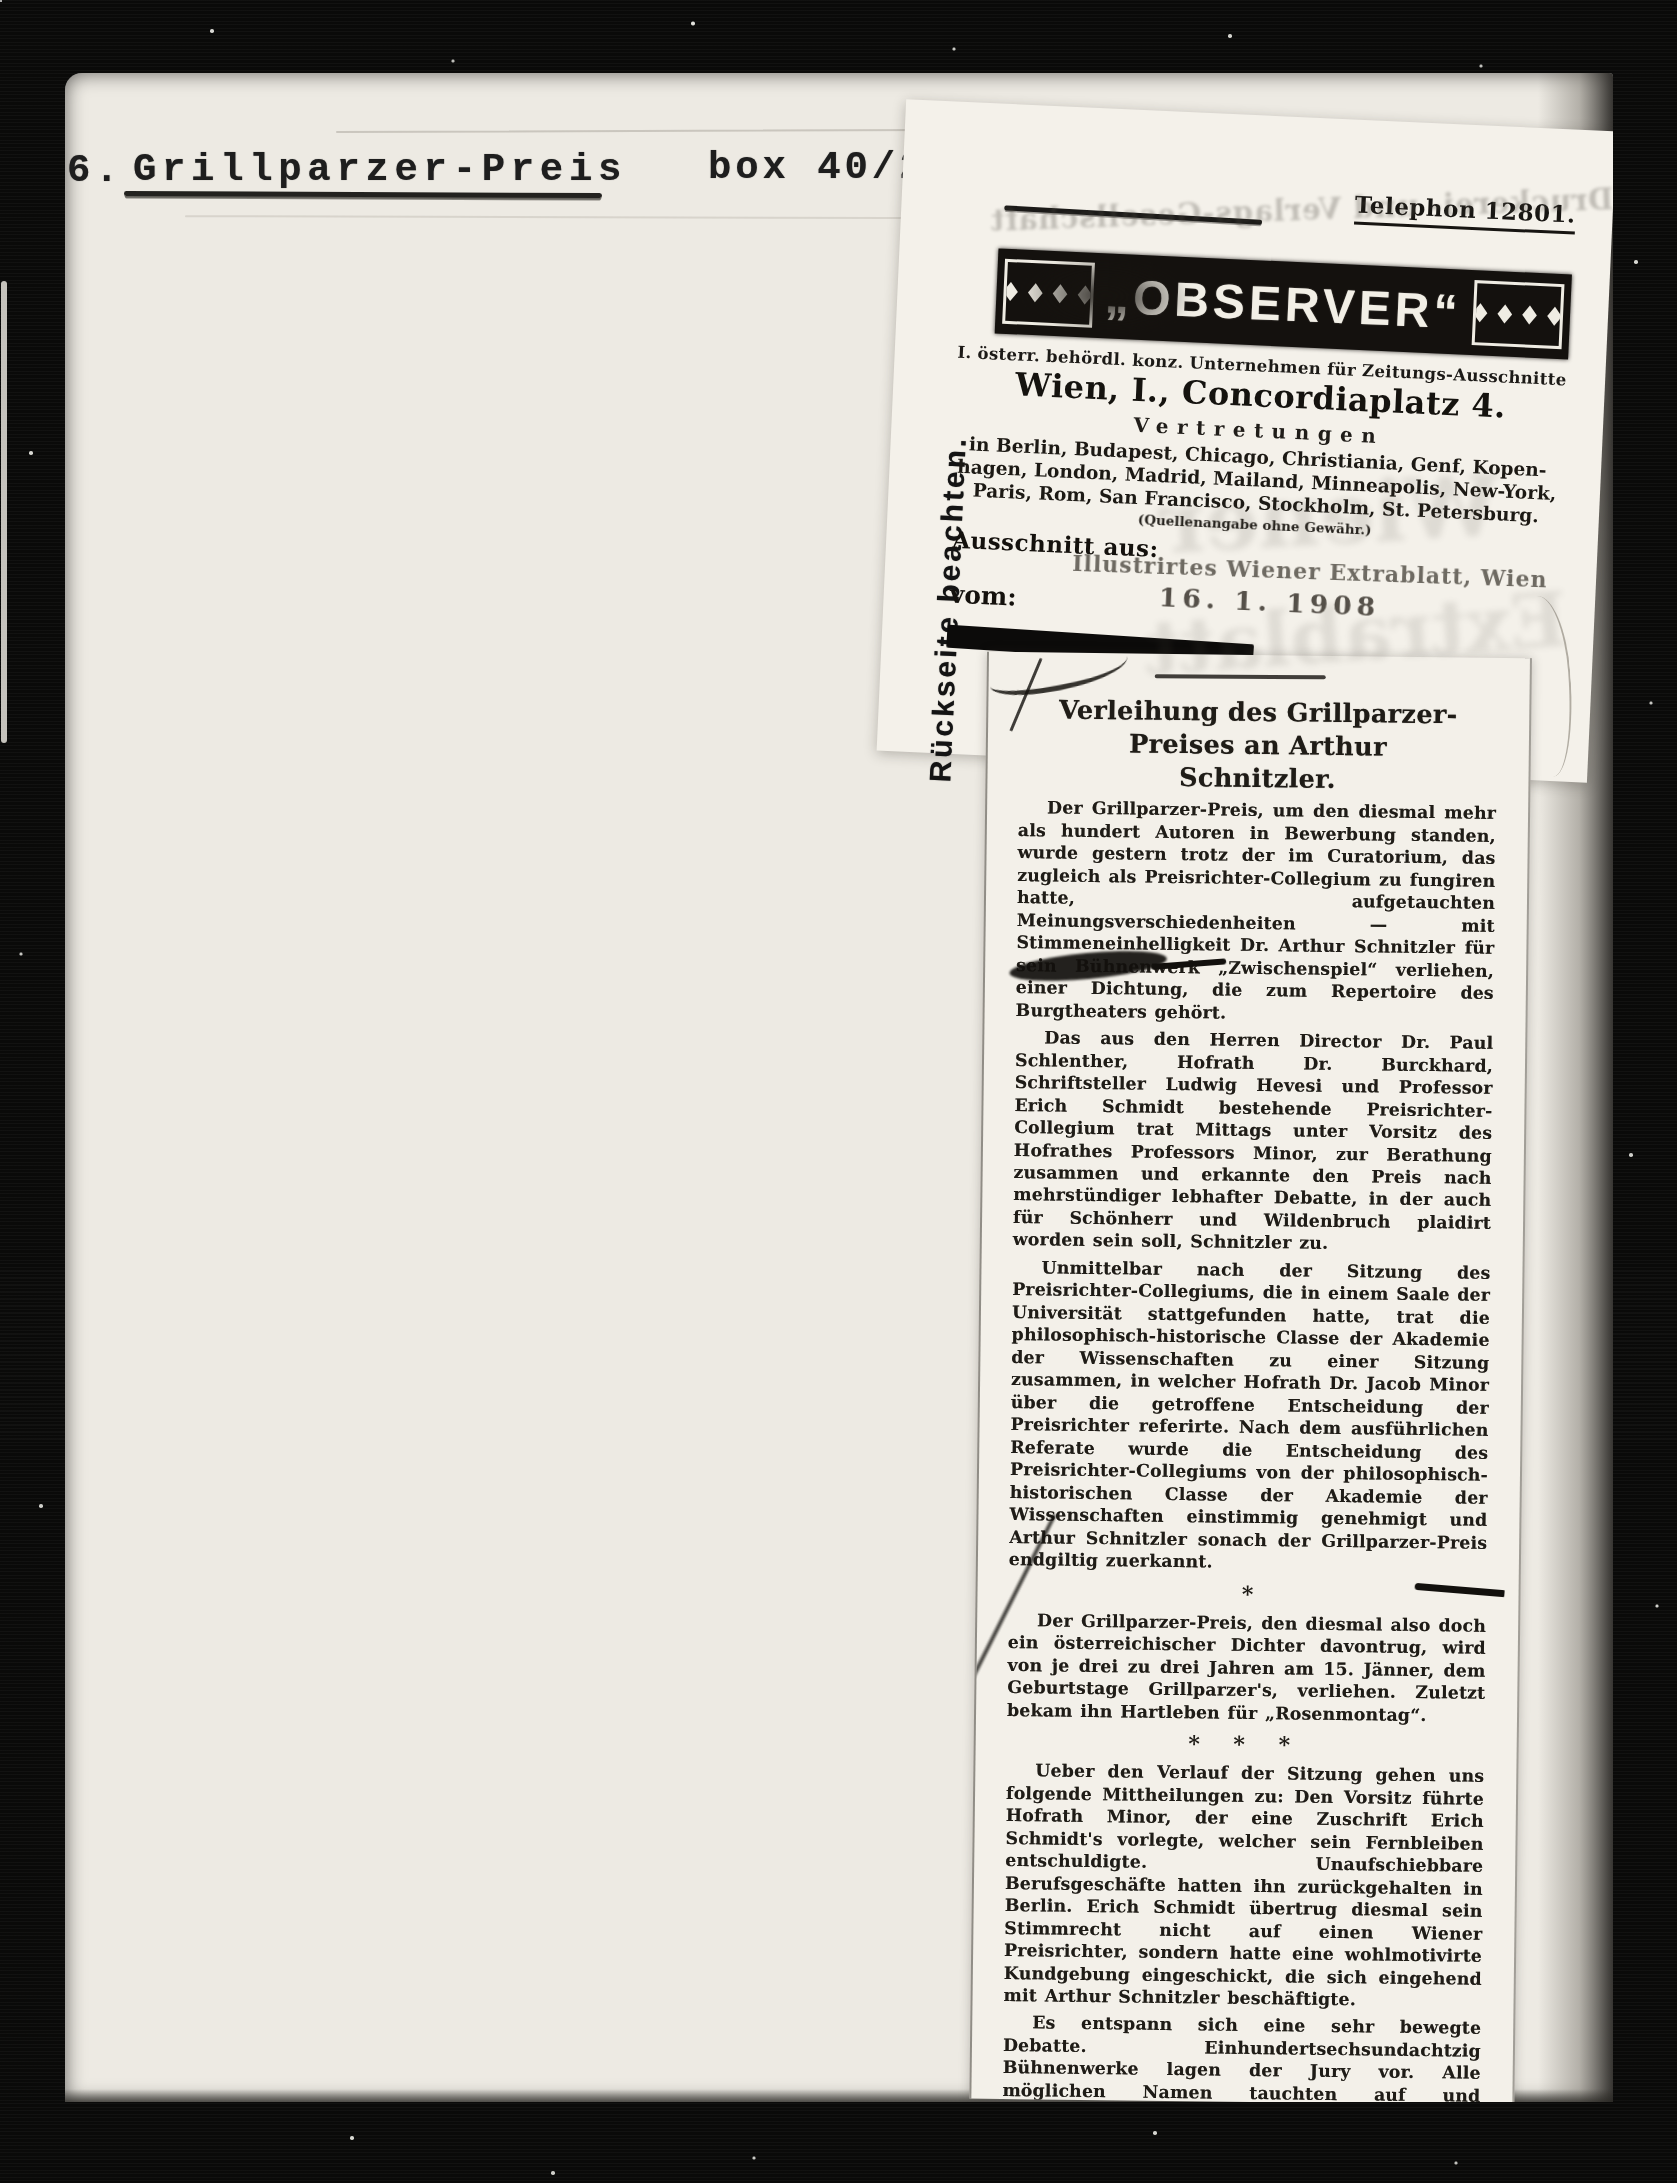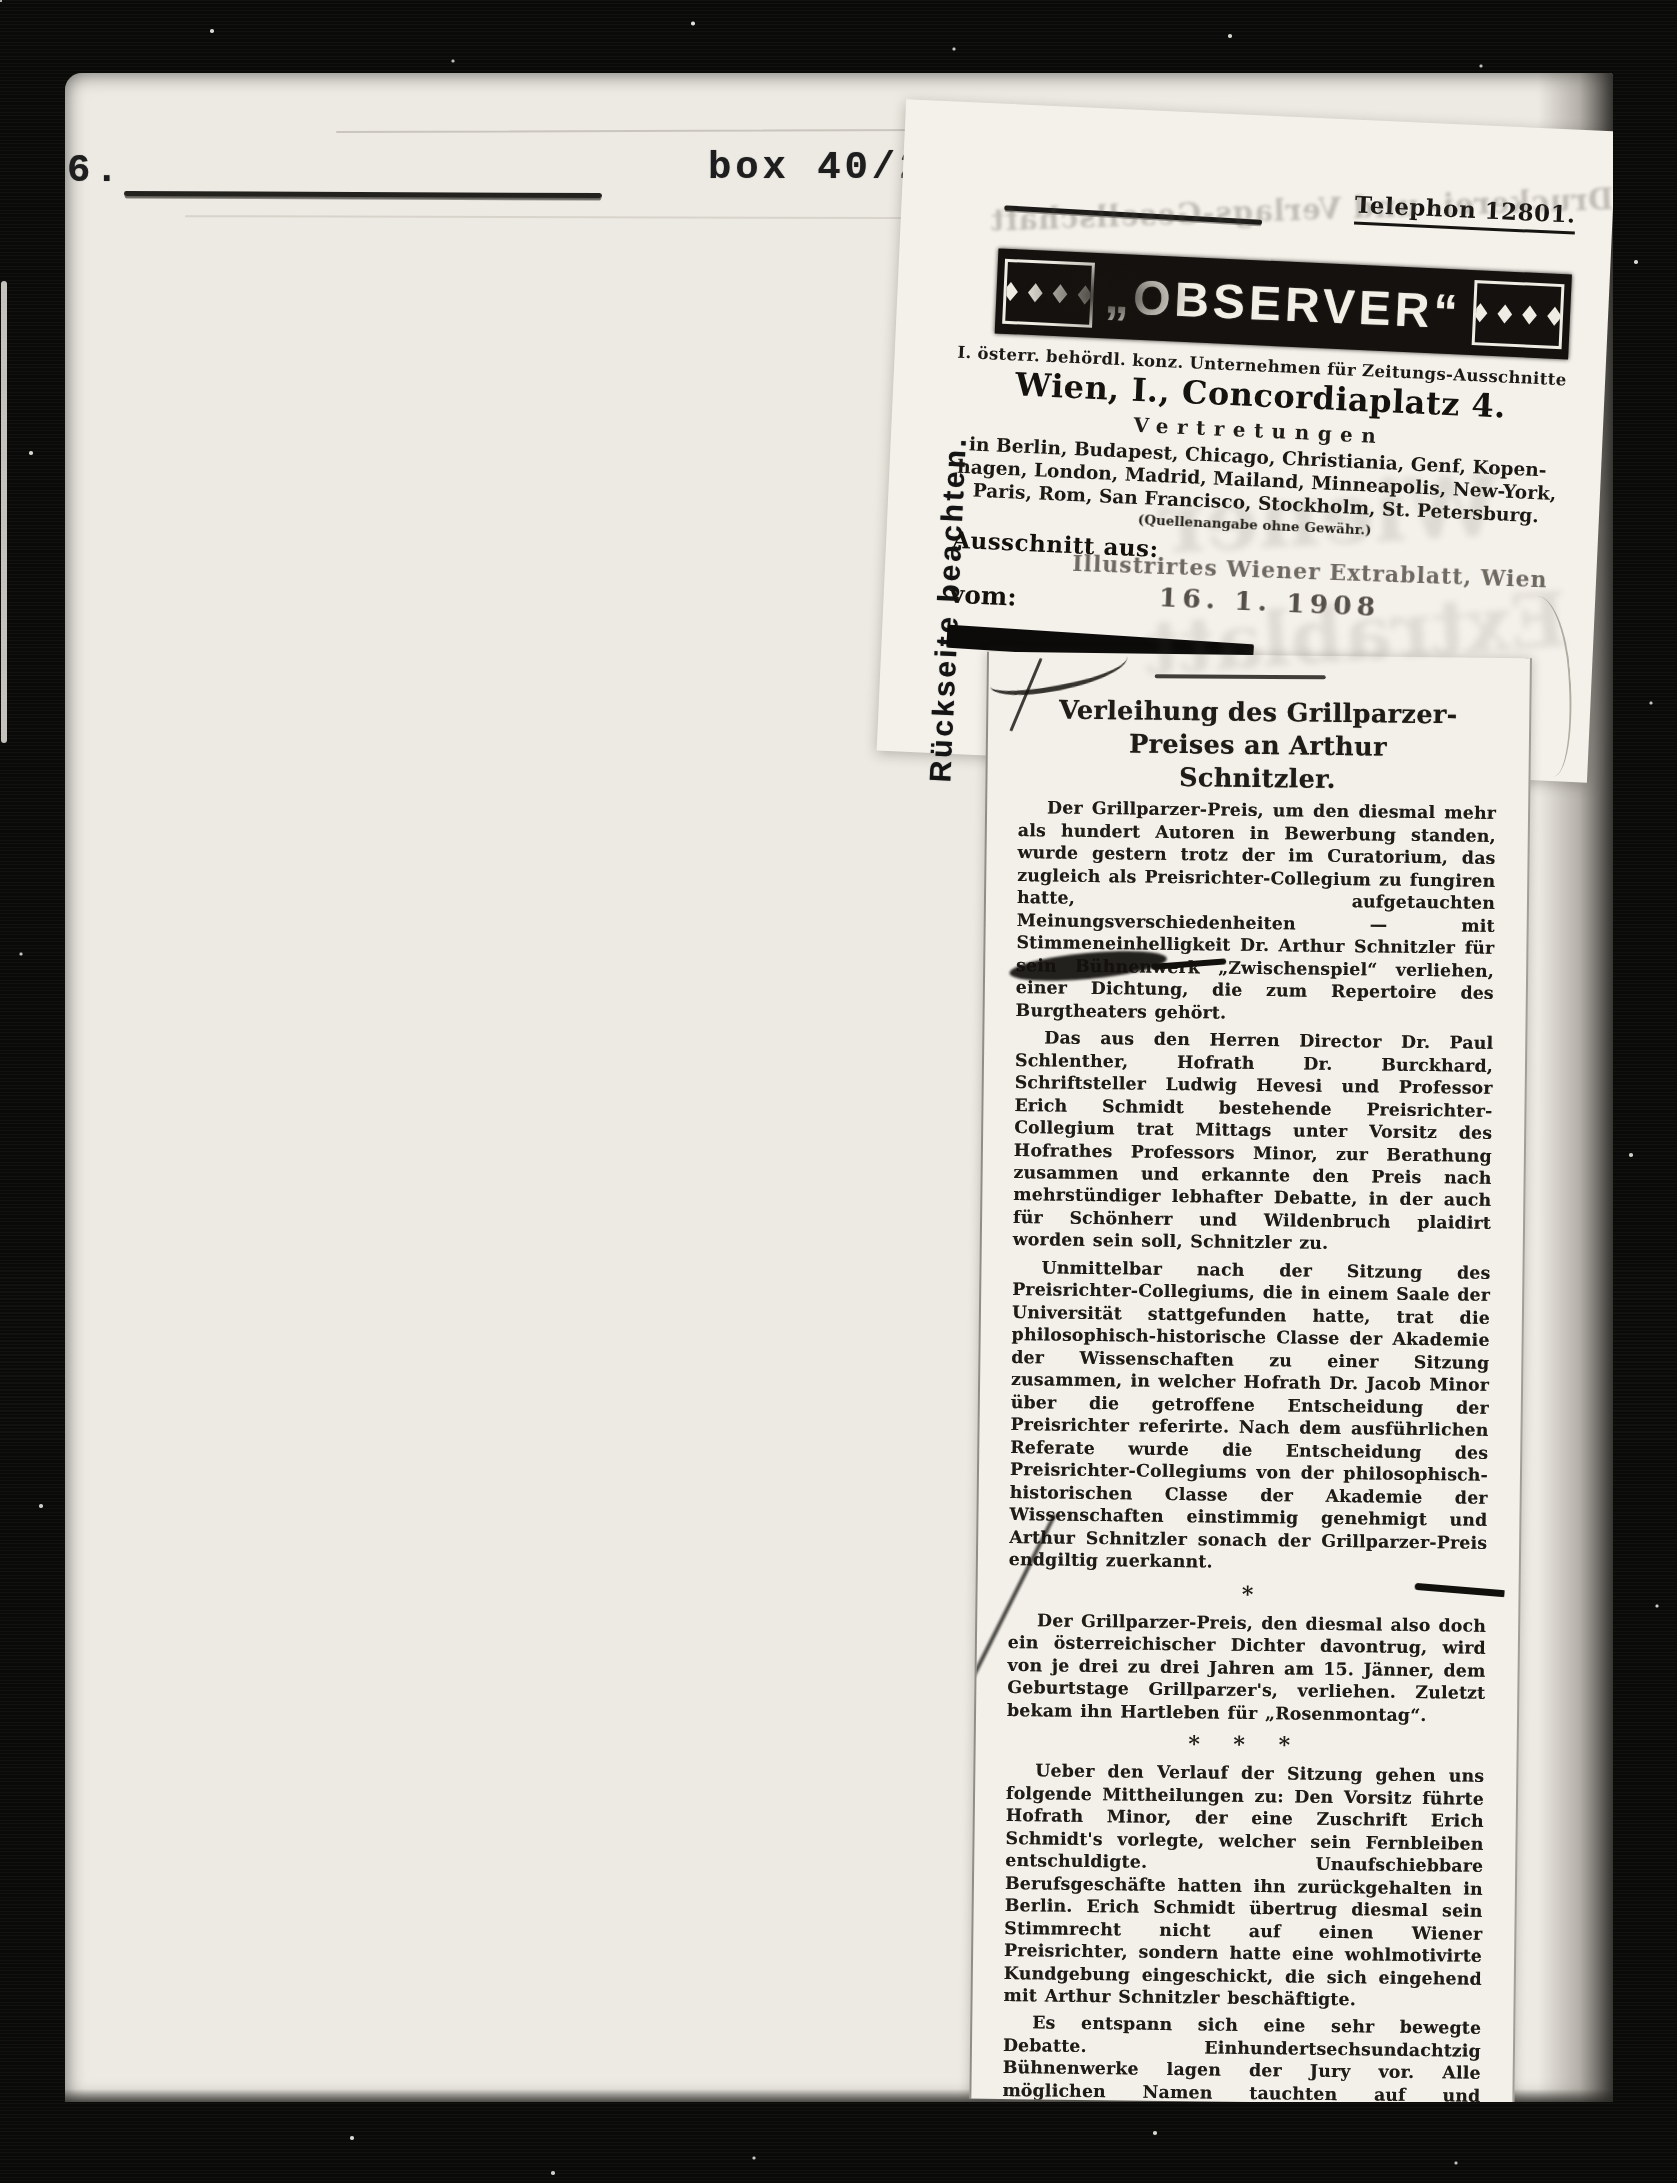--- a/index.html
+++ b/index.html
@@ -132,20 +132,21 @@
 
 <div class="screen">
   <div class="speckles"></div>
   <div class="left-sliver"></div>
 
   <div class="page">
     <div class="crease c1"></div>
     <div class="crease c2"></div>
 
     <div class="arch arch-num">6.</div>
+    <div class="arch arch-title">Grillparzer-Preis</div>
     <div class="arch-underline"></div>
     <div class="arch arch-box">box 40/2</div>
 
     <div class="bleed bleed-top">Druckerei- und Verlags-Gesellschaft</div>
     <div class="bleed bleed-mid1">Wiener</div>
     <div class="bleed bleed-mid2">Extrablatt</div>
 
     <div class="pieceA">
       <div class="v-note">Rückseite beachten.</div>
       <div class="dash-rule"></div>

